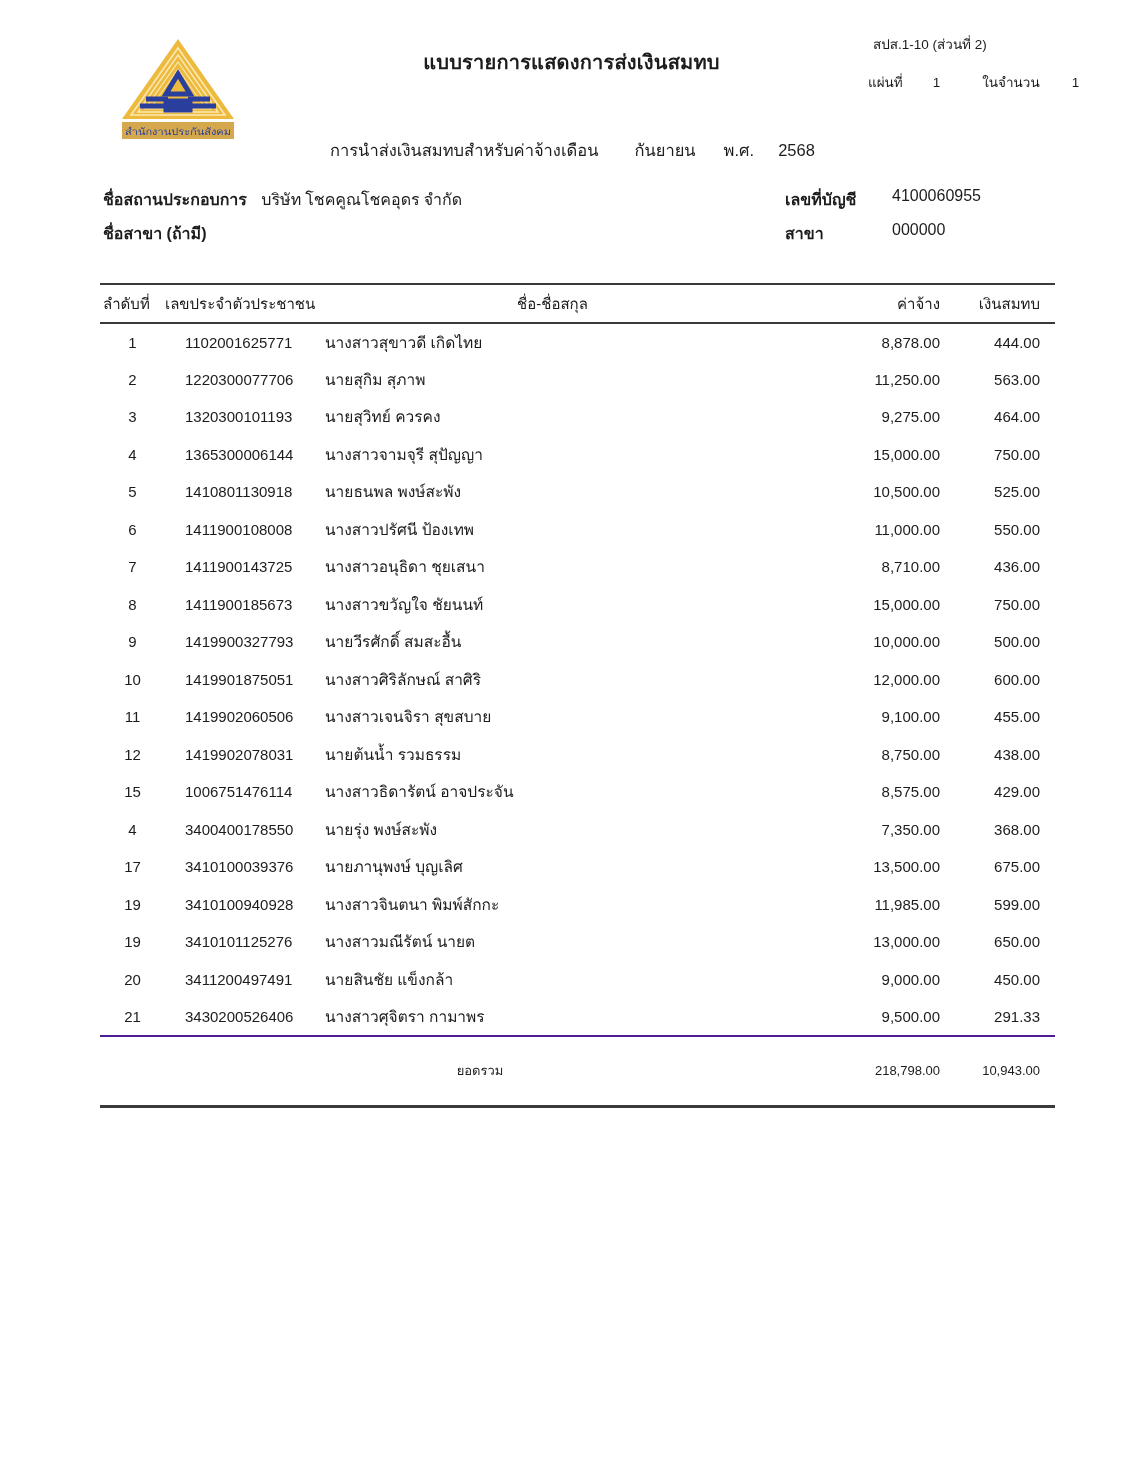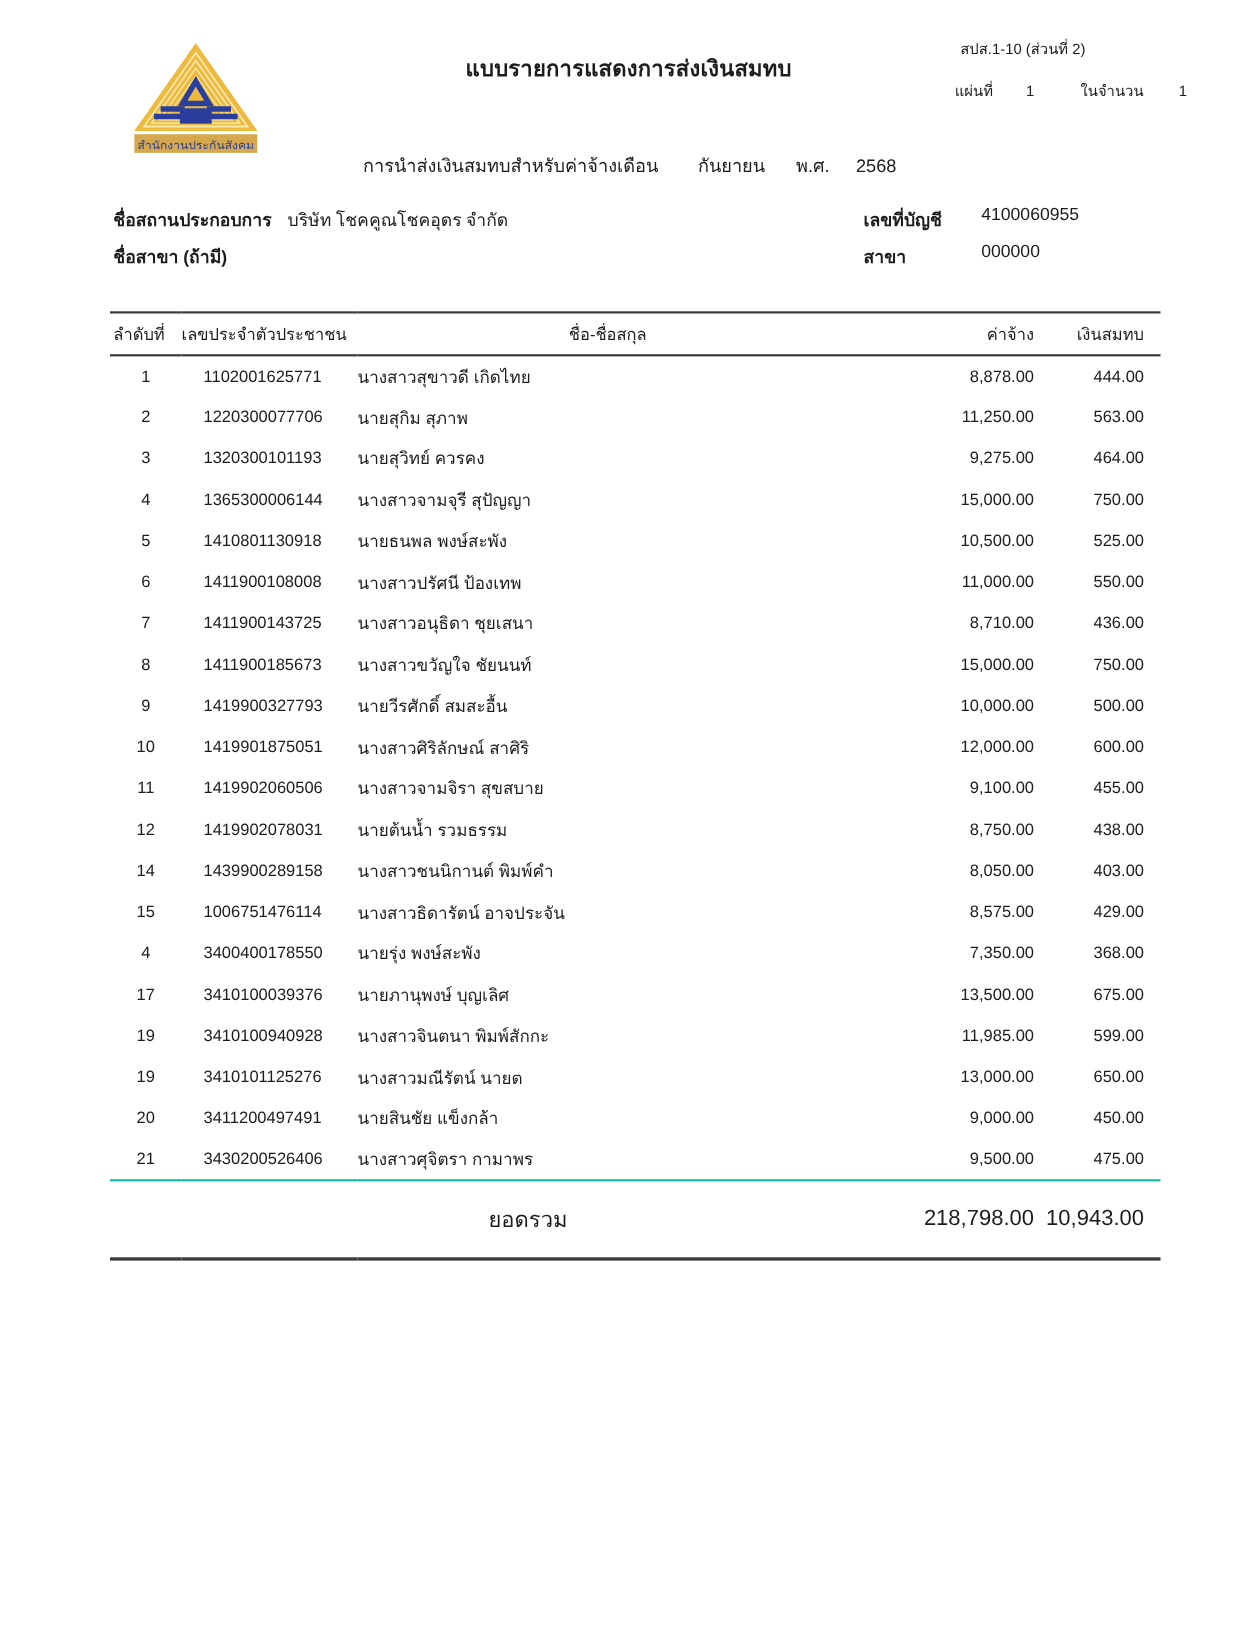--- a/index.html
+++ b/index.html
@@ -68,23 +68,23 @@
   tbody tr { height: 37.5px; }
   tbody td { vertical-align: middle; }
   tbody td.c0 { text-align: center; }
   tbody td.c1 { padding-left: 20px; }
   tbody td.c2 { font-size: 15.5px; }
   tbody td.c3 { text-align: right; }
   tbody td.c4 { text-align: right; padding-right: 15px; }
 
   tfoot tr { height: 71px; }
   tfoot td {
-    border-top: 2px solid #14b8a6;
+    border-top: 2px solid #4c1d95;
     border-bottom: 3px solid #3a3a3a;
-    vertical-align: middle; font-size: 20px;
+    vertical-align: middle; font-size: 13px;
   }
   tfoot .t-label { text-align: center; padding-left: 80px; }
   tfoot .t-wage { text-align: right; }
   tfoot .t-ctr { text-align: right; padding-right: 15px; }
 </style>
 </head>
 <body>
 
 <div class="page">
 
@@ -227,39 +227,32 @@
         <tr>
           <td class="c0">10</td>
           <td class="c1">1419901875051</td>
           <td class="c2">นางสาวศิริลักษณ์  สาศิริ</td>
           <td class="c3">12,000.00</td>
           <td class="c4">600.00</td>
         </tr>
         <tr>
           <td class="c0">11</td>
           <td class="c1">1419902060506</td>
-          <td class="c2">นางสาวจามจิรา  สุขสบาย</td>
+          <td class="c2">นางสาวเจนจิรา  สุขสบาย</td>
           <td class="c3">9,100.00</td>
           <td class="c4">455.00</td>
         </tr>
         <tr>
           <td class="c0">12</td>
           <td class="c1">1419902078031</td>
           <td class="c2">นายต้นน้ำ  รวมธรรม</td>
           <td class="c3">8,750.00</td>
           <td class="c4">438.00</td>
         </tr>
         <tr>
-          <td class="c0">14</td>
-          <td class="c1">1439900289158</td>
-          <td class="c2">นางสาวชนนิกานต์  พิมพ์คำ</td>
-          <td class="c3">8,050.00</td>
-          <td class="c4">403.00</td>
-        </tr>
-        <tr>
           <td class="c0">15</td>
           <td class="c1">1006751476114</td>
           <td class="c2">นางสาวธิดารัตน์  อาจประจัน</td>
           <td class="c3">8,575.00</td>
           <td class="c4">429.00</td>
         </tr>
         <tr>
           <td class="c0">4</td>
           <td class="c1">3400400178550</td>
           <td class="c2">นายรุ่ง  พงษ์สะพัง</td>
@@ -292,21 +285,21 @@
           <td class="c1">3411200497491</td>
           <td class="c2">นายสินชัย  แข็งกล้า</td>
           <td class="c3">9,000.00</td>
           <td class="c4">450.00</td>
         </tr>
         <tr>
           <td class="c0">21</td>
           <td class="c1">3430200526406</td>
           <td class="c2">นางสาวศุจิตรา  กามาพร</td>
           <td class="c3">9,500.00</td>
-          <td class="c4">475.00</td>
+          <td class="c4">291.33</td>
         </tr>
       </tbody>
     <tfoot>
       <tr>
         <td class="t-label" colspan="3">ยอดรวม</td>
         <td class="t-wage">218,798.00</td>
         <td class="t-ctr">10,943.00</td>
       </tr>
     </tfoot>
   </table>

